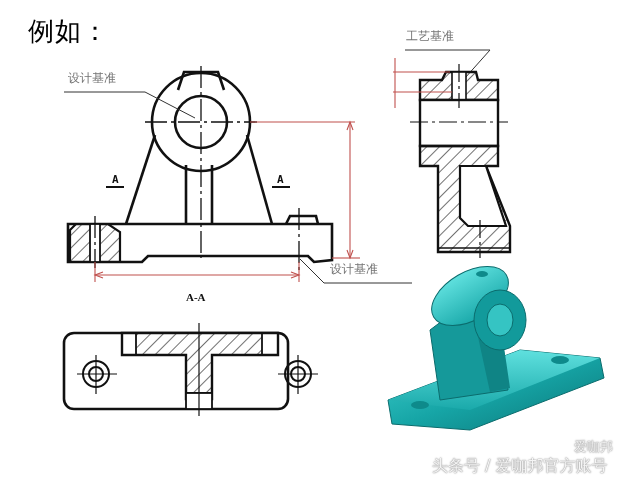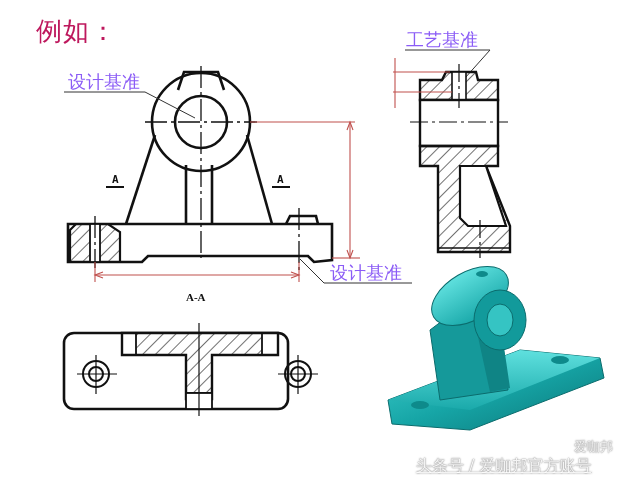--- a/index.html
+++ b/index.html
@@ -1,21 +1,21 @@
 <!DOCTYPE html>
 <html><head>
 <meta charset="utf-8">
 <style>
   html, body { margin: 0; padding: 0; background: #ffffff; }
   body { width: 640px; height: 480px; position: relative; overflow: hidden;
          font-family: "DejaVu Serif", serif; }
   .canvas { position: absolute; left: 0; top: 0; width: 640px; height: 480px; }
-  .title { position: absolute; left: 36px; top: 14px; font-size: 26px; color: #be185d;
+  .title { position: absolute; left: 28px; top: 14px; font-size: 26px; color: #000000;
            font-family: Liberation Sans, sans-serif; letter-spacing: 1px; }
-  .label { position: absolute; font-size: 18px; color: #8b5cf6; font-family: "DejaVu Serif", serif; }
+  .label { position: absolute; font-size: 12px; color: #737373; font-family: "DejaVu Serif", serif; }
   .small { position: absolute; font-size: 11px; color: #111; font-family: "DejaVu Sans Mono", monospace; font-weight: bold; }
   .wm { position: absolute; color: rgba(255,255,255,0.9); font-size: 16px;
         font-family: "DejaVu Sans", sans-serif;
         text-shadow: 0 0 2px #999, 0 0 1px #777; }
 </style>
 </head>
 <body>
 
 <div class="title">例如：</div>
 
@@ -158,13 +158,13 @@
 </svg>
 
 <div class="label" style="left:68px; top:70px;">设计基准</div>
 <div class="label" style="left:330px; top:261px;">设计基准</div>
 <div class="label" style="left:406px; top:28px;">工艺基准</div>
 <div class="small" style="left:112px; top:173px;">A</div>
 <div class="small" style="left:277px; top:173px;">A</div>
 <div class="small" style="left:186px; top:291px;font-family:Liberation Serif, serif;">A-A</div>
 
 <div class="wm" style="left:574px; top:438px; font-size:13px;">爱咖邦</div>
-<div class="wm" style="left:416px; top:456px;text-decoration:underline;">头条号 / 爱咖邦官方账号</div>
+<div class="wm" style="left:432px; top:456px;">头条号 / 爱咖邦官方账号</div>
 
 </body></html>

